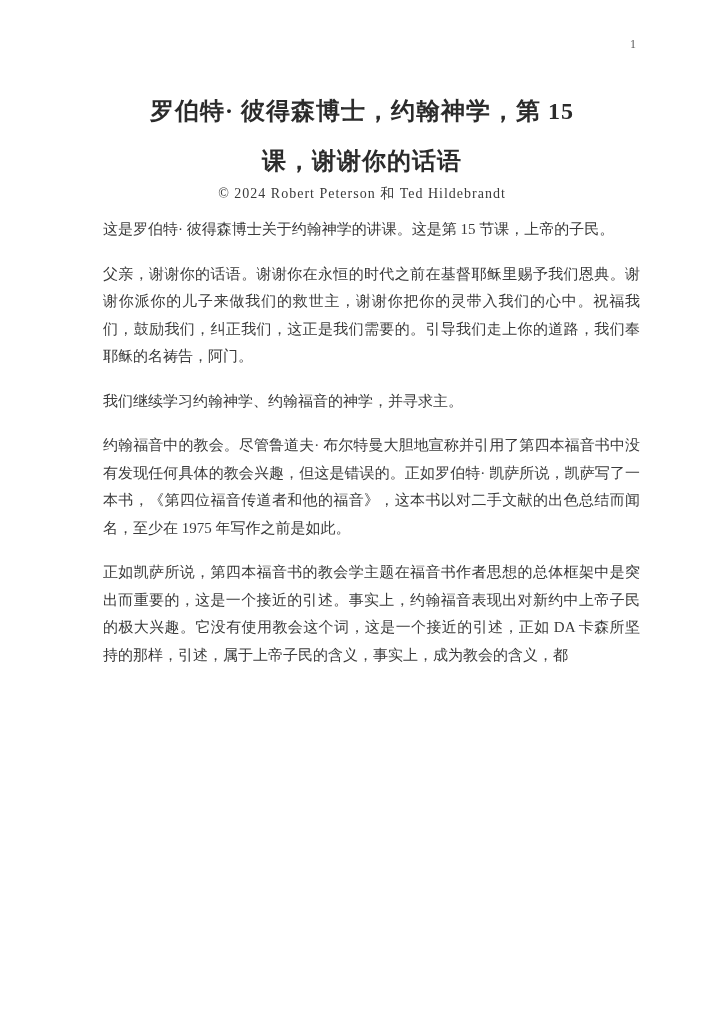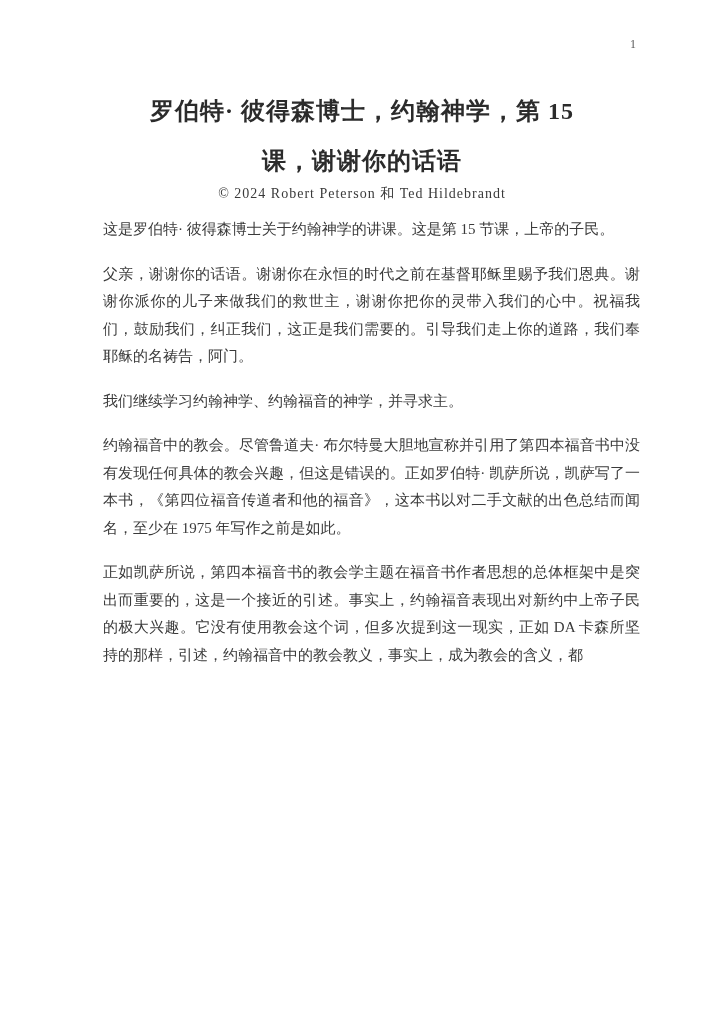--- a/index.html
+++ b/index.html
@@ -71,16 +71,16 @@
     <span class="title-line">课，谢谢你的话语</span>
   </h1>
 
   <div class="copyright">© 2024 Robert Peterson 和 Ted Hildebrandt</div>
 
   <div class="body-text">
     <p>这是罗伯特· 彼得森博士关于约翰神学的讲课。这是第 15 节课，上帝的子民。</p>
     <p>父亲，谢谢你的话语。谢谢你在永恒的时代之前在基督耶稣里赐予我们恩典。谢谢你派你的儿子来做我们的救世主，谢谢你把你的灵带入我们的心中。祝福我们，鼓励我们，纠正我们，这正是我们需要的。引导我们走上你的道路，我们奉耶稣的名祷告，阿门。</p>
     <p>我们继续学习约翰神学、约翰福音的神学，并寻求主。</p>
     <p>约翰福音中的教会。尽管鲁道夫· 布尔特曼大胆地宣称并引用了第四本福音书中没有发现任何具体的教会兴趣，但这是错误的。正如罗伯特· 凯萨所说，凯萨写了一本书，《第四位福音传道者和他的福音》，这本书以对二手文献的出色总结而闻名，至少在 1975 年写作之前是如此。</p>
-    <p>正如凯萨所说，第四本福音书的教会学主题在福音书作者思想的总体框架中是突出而重要的，这是一个接近的引述。事实上，约翰福音表现出对新约中上帝子民的极大兴趣。它没有使用教会这个词，但多次提到这一现实，正如 DA 卡森所坚持的那样，引述，约翰福音中的教会教义，事实上，成为教会的含义，都</p>
+    <p>正如凯萨所说，第四本福音书的教会学主题在福音书作者思想的总体框架中是突出而重要的，这是一个接近的引述。事实上，约翰福音表现出对新约中上帝子民的极大兴趣。它没有使用教会这个词，这是一个接近的引述，正如 DA 卡森所坚持的那样，引述，属于上帝子民的含义，事实上，成为教会的含义，都</p>
   </div>
 
 </div>
 
 </body></html>

